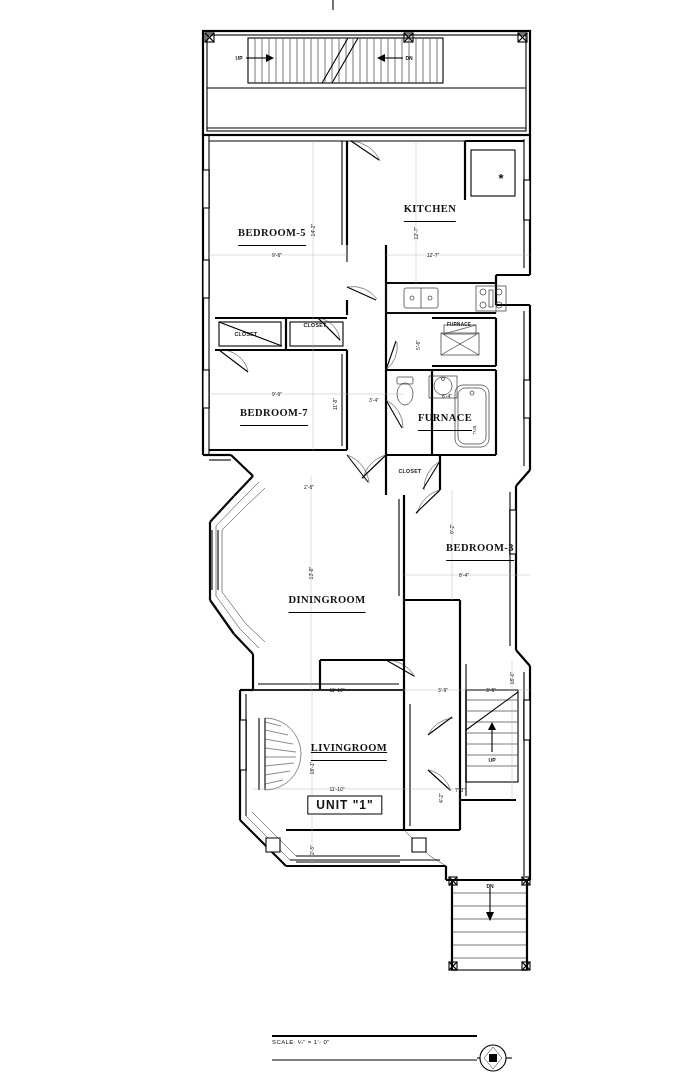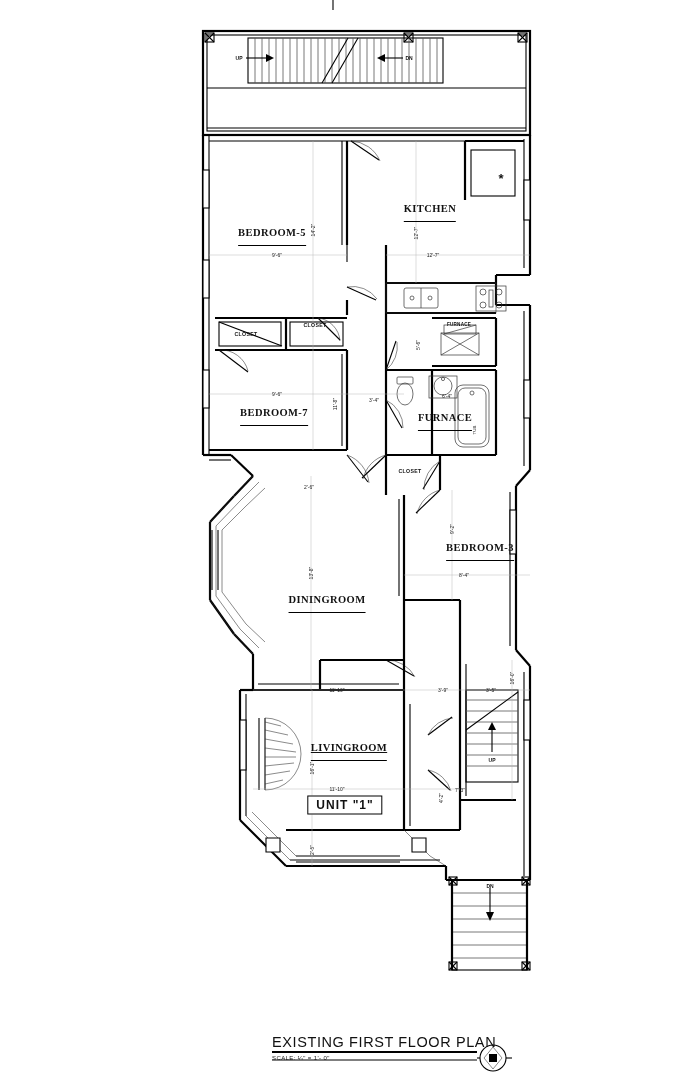--- a/index.html
+++ b/index.html
@@ -531,18 +531,17 @@
   <div class="lbl dimv" style="left:441px;top:798px;">4'-2"</div>
   <div class="lbl dimv" style="left:312px;top:850px;">2'-5"</div>
   <div class="lbl dim" style="left:309px;top:487px;">2'-6"</div>
 
   <div class="lbl flag" style="left:239px;top:58px;">UP</div>
   <div class="lbl flag" style="left:409px;top:58px;">DN</div>
   <div class="lbl flag" style="left:492px;top:760px;">UP</div>
   <div class="lbl flag" style="left:490px;top:886px;">DN</div>
 
   <div id="titleblock">
-    <div class="title-main">EXISTING  FIRST  FLOOR  PLAN</div>
     <div class="title-rule"></div>
     <div class="title-scale">SCALE: ¼" = 1'- 0"</div>
   </div>
 
 </div>
 
 </body></html>

